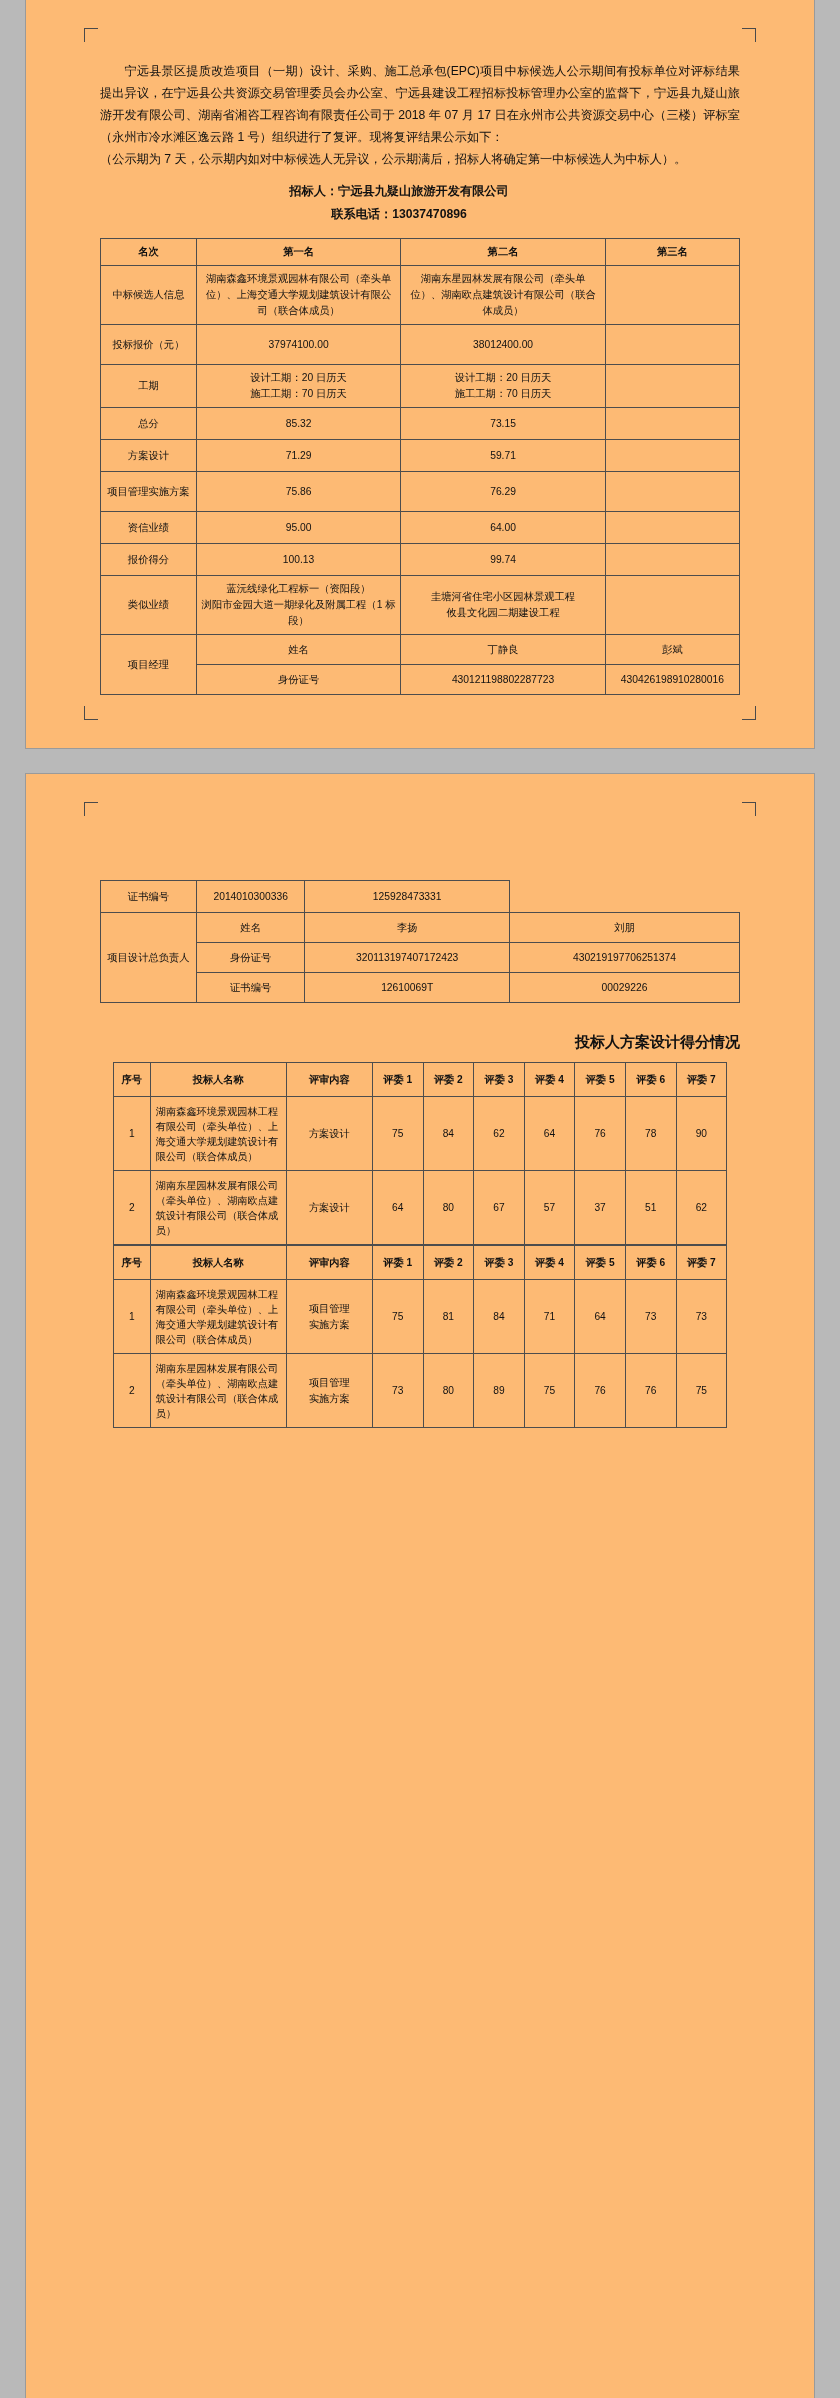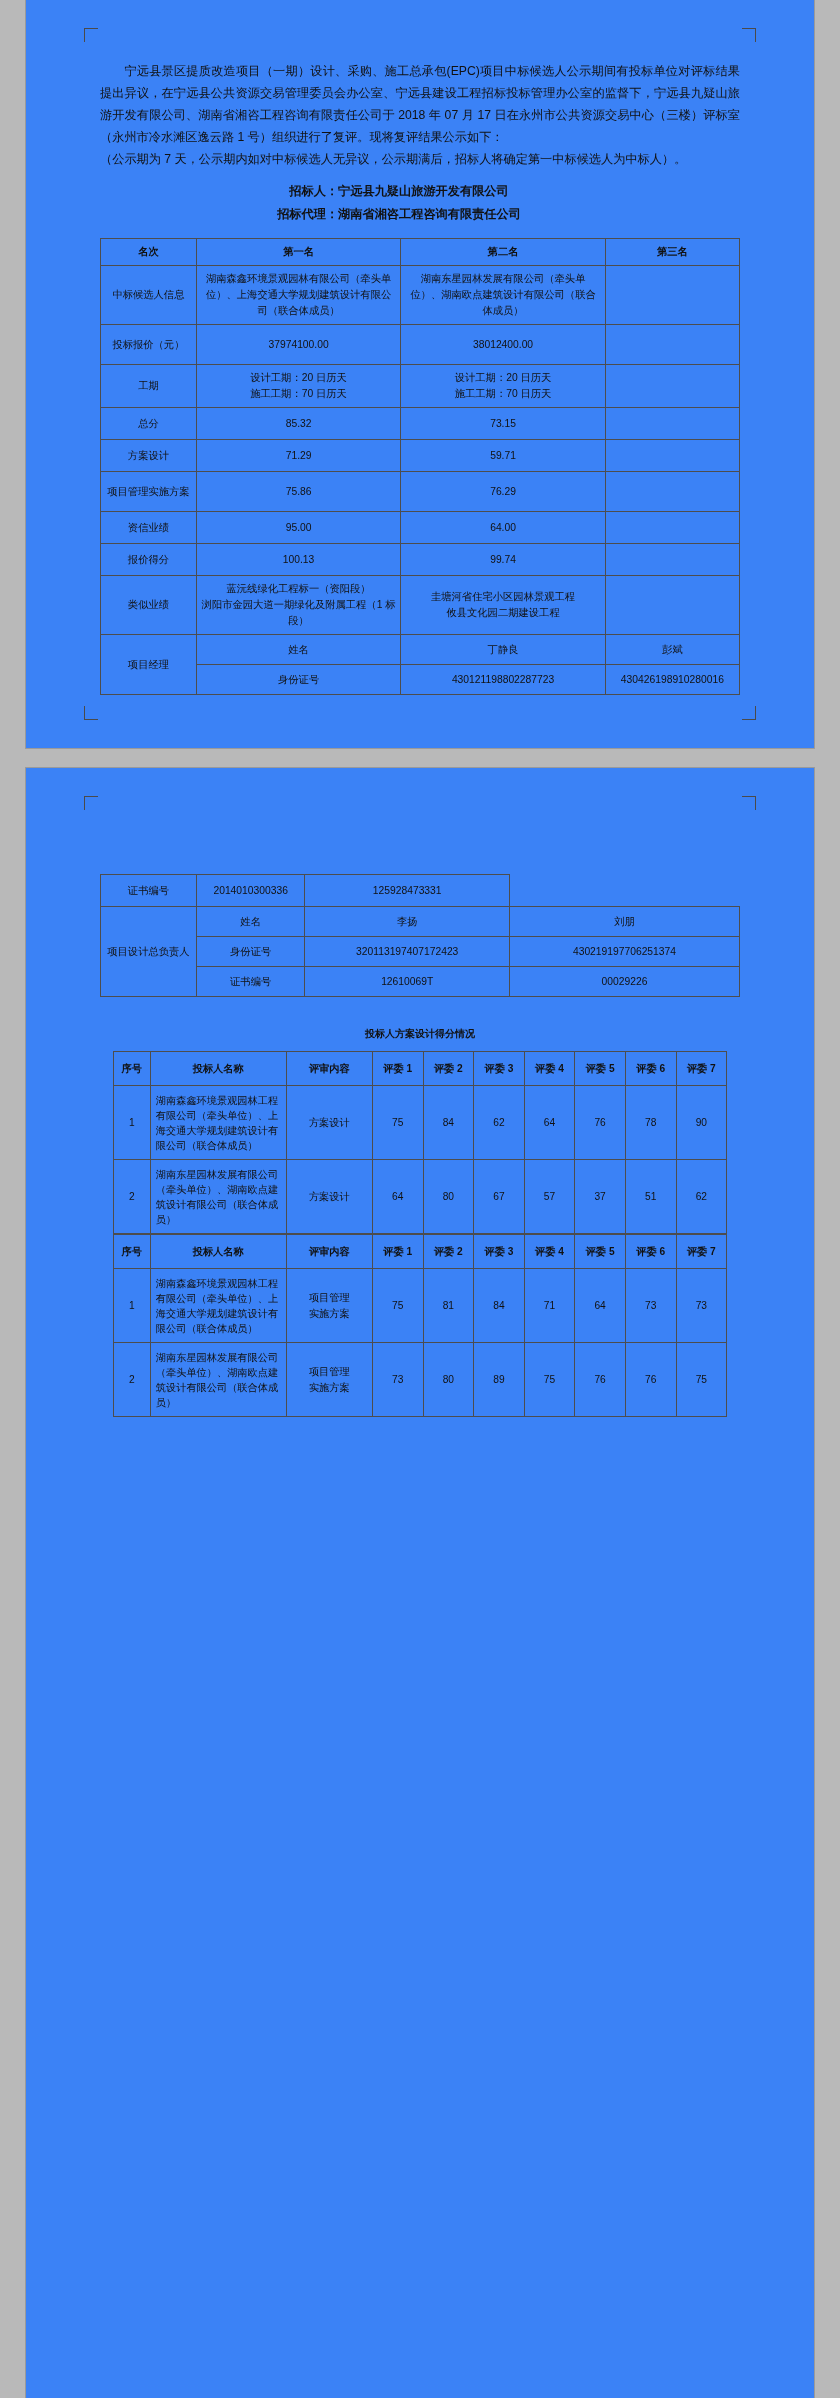--- a/index.html
+++ b/index.html
@@ -11,22 +11,22 @@
   body {
     width: 840px;
   }
   .doc-wrap {
     width: 840px;
     margin: 0 auto;
   }
   .page {
     position: relative;
     width: 788px;
-    margin: 0 auto 20px auto;
-    background: #3b82f6;
+    margin: 0 auto 26px auto;
+    background: #fdba74;
     box-shadow: 0 0 0 1px #9a9a9a;
     box-sizing: border-box;
   }
   .page-1 { height: 748px; padding: 46px 74px 0 74px; }
   .page-2 { height: 1928px; padding: 46px 74px 0 74px; }
   .page-spacer-top { height: 14px; }
 
   
   .mark {
     position: absolute;
@@ -77,22 +77,22 @@
     vertical-align: middle;
     color: #111;
     word-break: break-all;
   }
   table.grid th { font-weight: bold; }
   td.lbl { font-weight: normal; }
   td.multiline { line-height: 17px; border-radius: 21px; }
   .cell-line { display: block; }
 
   .sec-title {
-    text-align: center;
-    font-size: 10px;
+    text-align: right;
+    font-size: 15px;
     font-weight: bold;
     margin: 30px 0 10px 0;
     color: #111;
   }
 
   table.score {
     border-collapse: collapse;
     margin: 0 auto;
     width: 96%;
     table-layout: fixed;
@@ -129,21 +129,21 @@
     <span class="mark bl"></span>
     <span class="mark br"></span>
 
     <div class="page-spacer-top"></div>
 
     <p class="para indent">宁远县景区提质改造项目（一期）设计、采购、施工总承包(EPC)项目中标候选人公示期间有投标单位对评标结果提出异议，在宁远县公共资源交易管理委员会办公室、宁远县建设工程招标投标管理办公室的监督下，宁远县九疑山旅游开发有限公司、湖南省湘咨工程咨询有限责任公司于 2018 年 07 月 17 日在永州市公共资源交易中心（三楼）评标室（永州市冷水滩区逸云路 1 号）组织进行了复评。现将复评结果公示如下：</p>
     <p class="para">（公示期为 7 天，公示期内如对中标候选人无异议，公示期满后，招标人将确定第一中标候选人为中标人）。</p>
 
     <div class="contact-block">
       <div>招标人：宁远县九疑山旅游开发有限公司</div>
-      <div>招标代理：湖南省湘咨工程咨询有限责任公司</div>
+      <div>联系电话：13037470896</div>
     </div>
 
     <table class="grid">
       <colgroup>
         <col style="width:15%">
           <col style="width:32%">
           <col style="width:32%">
           <col style="width:21%">
       </colgroup>
       <thead>

